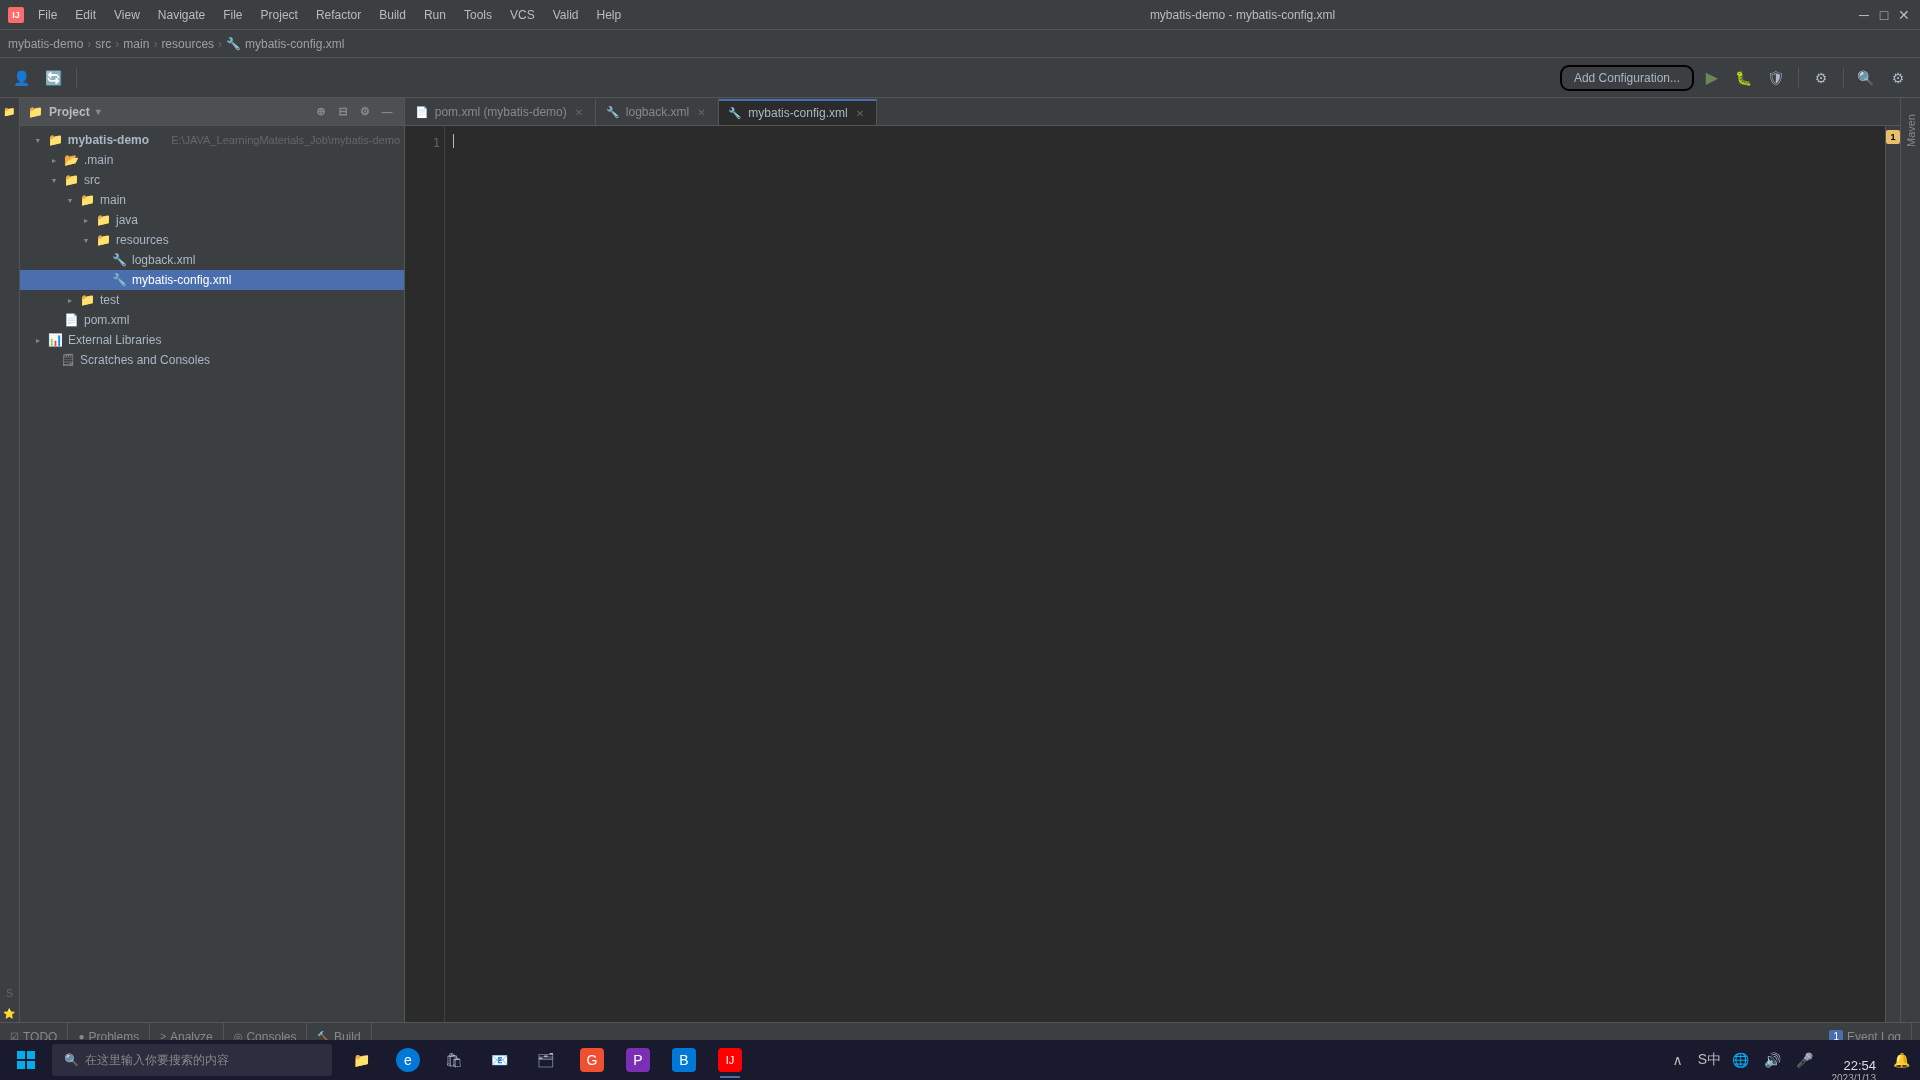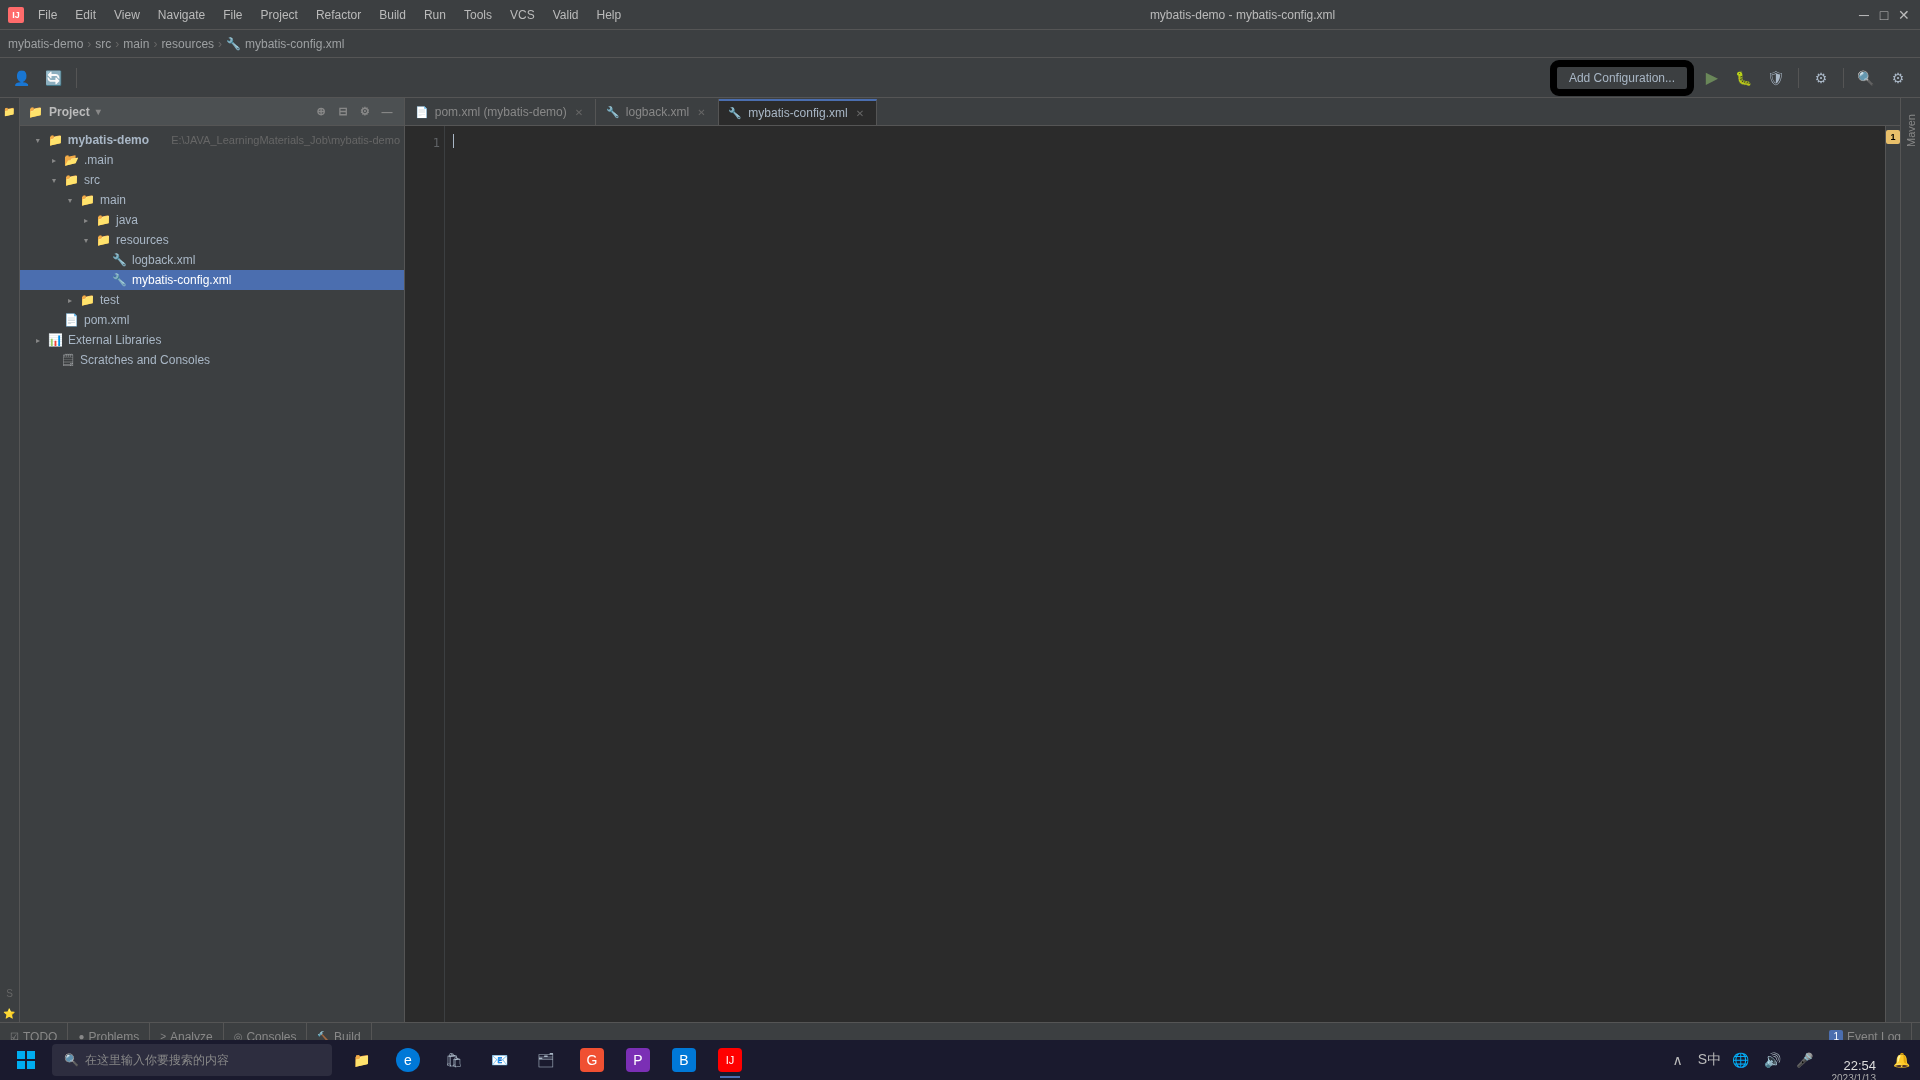--- a/index.html
+++ b/index.html
@@ -27,21 +27,21 @@
     #breadcrumb .sep { color: #666; }
 
     
     #toolbar {
       height: 40px; background: #3c3f41; display: flex; align-items: center; padding: 0 8px; gap: 4px;
       border-bottom: 1px solid #555;
     }
     .toolbar-btn { width: 28px; height: 28px; display: flex; align-items: center; justify-content: center; cursor: pointer; border-radius: 3px; color: #a9b7c6; font-size: 14px; }
     .toolbar-sep { width: 1px; height: 20px; background: #555; margin: 0 4px; }
     .toolbar-right { margin-left: auto; display: flex; align-items: center; gap: 4px; }
-    .add-config-btn { padding: 4px 12px; background: #3c3f41; border: 7px solid #000000; border-radius: 9px; color: #a9b7c6; cursor: pointer; font-size: 12px; }
+    .add-config-btn { padding: 4px 12px; background: #3c3f41; border: 2px solid #000000; border-radius: 9px; color: #a9b7c6; cursor: pointer; font-size: 12px; }
     .run-btn { width: 28px; height: 28px; display: flex; align-items: center; justify-content: center; cursor: pointer; border-radius: 3px; color: #6a8759; font-size: 16px; }
 
     
     #main { display: flex; height: calc(1080px - 30px - 28px - 40px - 28px - 30px); }
 
     
     #left-icons {
       width: 20px; background: #3c3f41; display: flex; flex-direction: column; align-items: center;
       padding-top: 4px; gap: 2px; border-right: 1px solid #555;
     }

